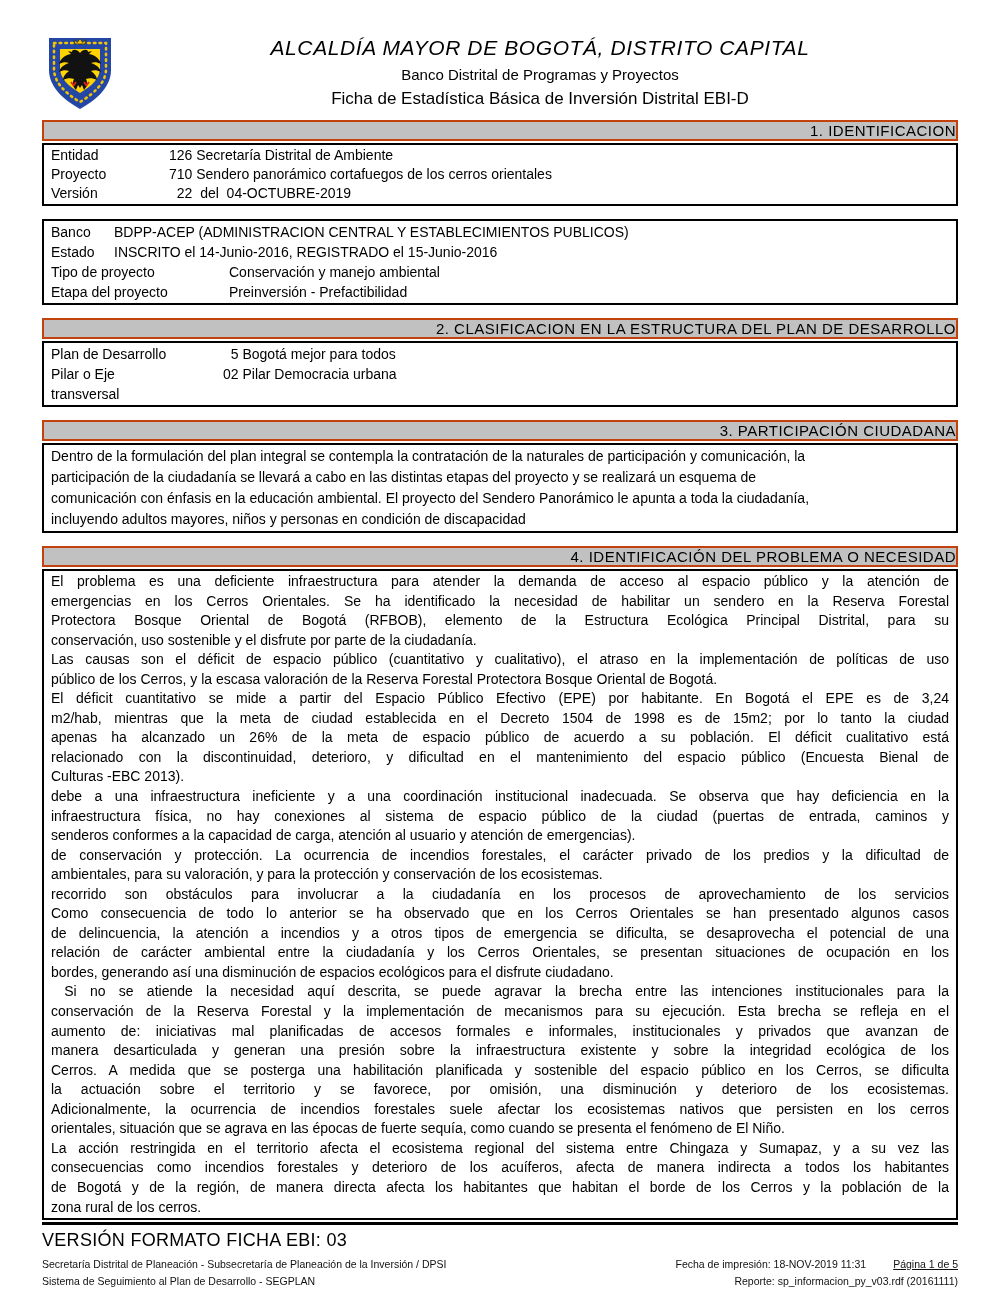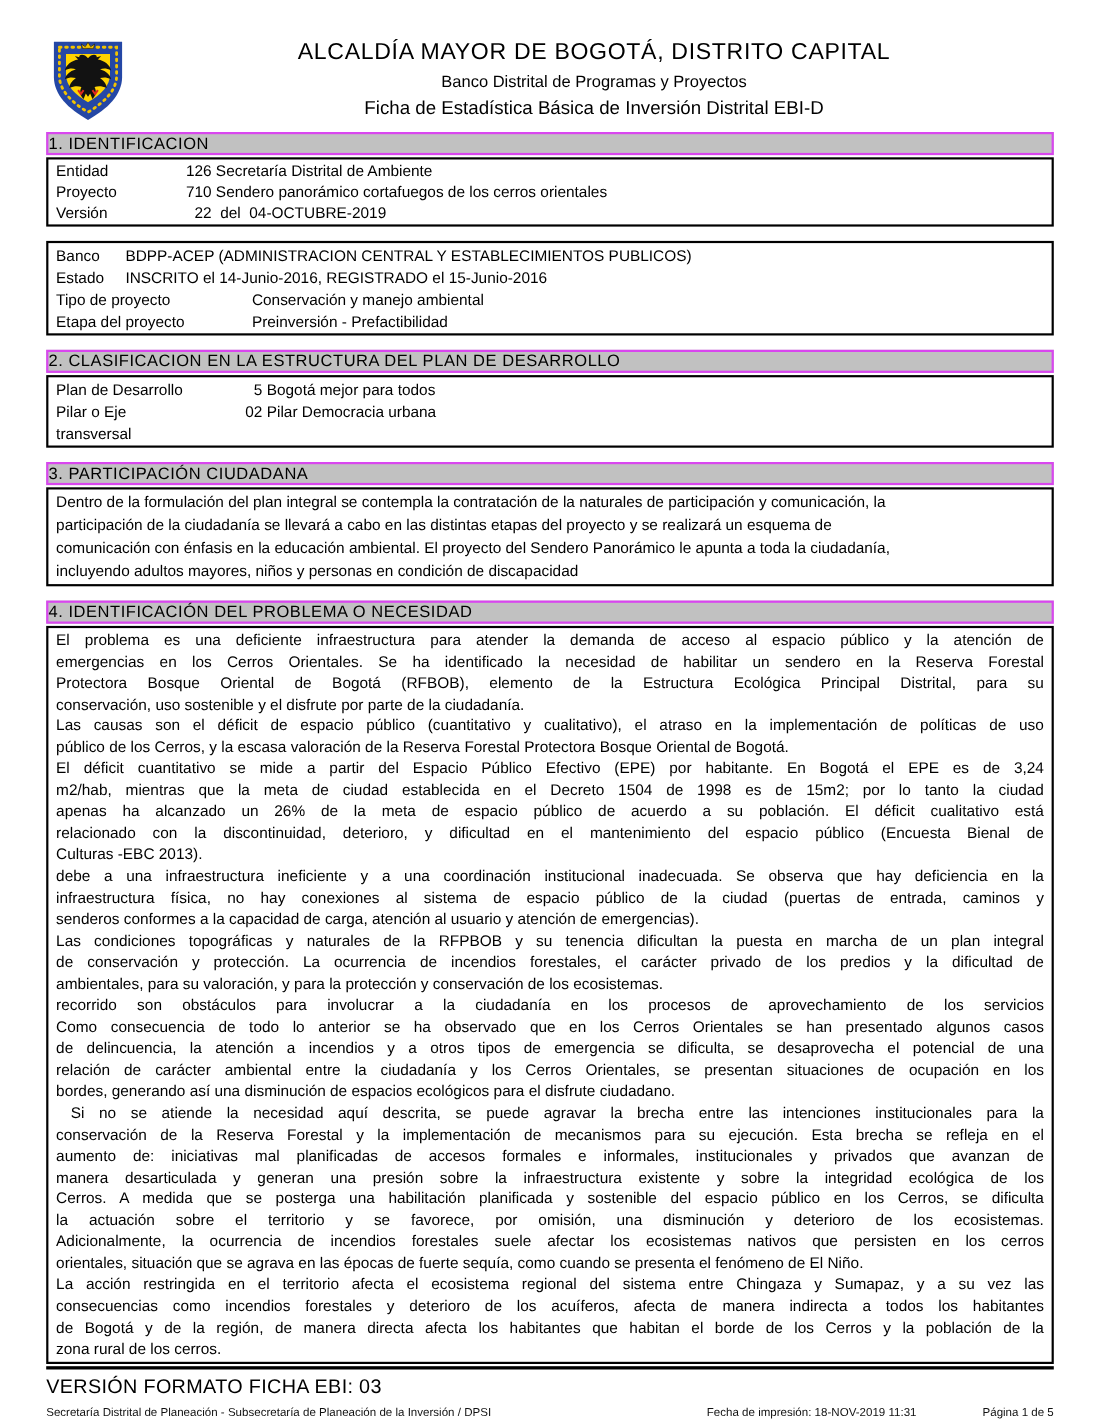--- a/index.html
+++ b/index.html
@@ -11,49 +11,49 @@
   
   .doc-header { position:relative; height:120px; }
   .logo { position:absolute; left:45px; top:32px; width:70px; height:80px; }
   .sh-blue  { fill:var(--logo-blue); }
   .sh-yellow{ fill:var(--logo-yellow); }
   .sh-black { fill:var(--logo-black); }
   .beads    { fill:none; stroke:var(--logo-gold); stroke-width:2.6; stroke-dasharray:1.5 4.2; stroke-linecap:round; }
   .crown    { fill:var(--logo-gold); stroke:var(--logo-black); stroke-width:.6; }
   .redmark  { fill:none; stroke:var(--logo-red); stroke-width:1.8; }
   .titles { position:absolute; left:140px; right:60px; top:36px; text-align:center; }
-  .title-main { font-size:21px; letter-spacing:.6px; white-space:nowrap; }
+  .title-main { font-size:21px; letter-spacing:.6px; white-space:nowrap;font-style:italic; }
   .title-sub1 { font-size:15px; margin-top:6px; }
   .title-sub2 { font-size:17px; margin-top:6px; }
   
   .content { margin:0 42px; }
   .secbar {
-    border:2px solid #d946ef; background:var(--bar-bg);
-    text-align:left; font-size:15px; letter-spacing:.5px;
+    border:2px solid #c2410c; background:var(--bar-bg);
+    text-align:right; font-size:15px; letter-spacing:.5px;
     height:17px; line-height:17px; margin-bottom:2px;
   }
   .box { border:2px solid #000; background:#fff; padding:1px 7px; margin-bottom:13px; }
   .row { display:flex; align-items:flex-start; font-size:14px; line-height:19px; }
   #box-ident-b .row { line-height:20px; }
   #box-clasif  .row { line-height:20px; }
   .lbl { flex:none; white-space:pre-line; }
   .w118 { width:118px; } .w63 { width:63px; } .w178 { width:178px; } .w172 { width:172px; }
   .val { white-space:pre; }
   .plines .line { font-size:14px; line-height:21px; }
   .jpara .pline { font-size:14px; line-height:19.55px; text-align:justify; text-align-last:justify; }
   .jpara .pline.last { text-align-last:left; }
   #box-problema { margin-bottom:0; }
   
   .footer-rule { margin:2px 42px 0; border-top:3px solid #000; }
   .doc-footer { margin:0 42px; }
   .f-version { font-size:18px; margin-top:5px; letter-spacing:.3px; }
   .f-row { display:flex; align-items:baseline; font-size:10.5px; margin-top:7px; color:#111; }
   .f-row + .f-row { margin-top:5px; }
   .f-left { flex:1; }
-  .f-pagina { margin-left:60px; }
+  .f-pagina { margin-left:27px;text-decoration:underline; }
 </style>
 </head>
 <body>
 
 <div class="page">
 
   <div class="doc-header">
     <svg class="logo" viewBox="0 0 70 80" aria-hidden="true">
       <path class="sh-blue" d="M4 6 H66 V38 C66 54 53 67 35 77 C17 67 4 54 4 38 Z"></path>
       <path class="beads" d="M9 11 H61 V37 C61 50 50 61 35 70 C20 61 9 50 9 37 Z"></path>
@@ -136,21 +136,20 @@
         <div class="pline">Las causas son el déficit de espacio público (cuantitativo y cualitativo), el atraso en la implementación de políticas de uso</div>
         <div class="pline last">público de los Cerros, y la escasa valoración de la  Reserva Forestal Protectora Bosque Oriental de Bogotá.</div>
         <div class="pline">El déficit cuantitativo se mide a partir del Espacio Público Efectivo (EPE) por habitante. En Bogotá el EPE es de 3,24</div>
         <div class="pline">m2/hab, mientras que la meta de ciudad establecida en el Decreto 1504 de 1998 es de 15m2; por lo tanto la ciudad</div>
         <div class="pline">apenas ha alcanzado un 26% de la meta de espacio público de acuerdo a su población. El déficit cualitativo está</div>
         <div class="pline">relacionado con la discontinuidad, deterioro, y dificultad en el mantenimiento del espacio público (Encuesta Bienal de</div>
         <div class="pline last">Culturas -EBC 2013).</div>
         <div class="pline">debe a una infraestructura ineficiente y a una coordinación institucional inadecuada. Se observa que hay deficiencia en la</div>
         <div class="pline">infraestructura física, no hay conexiones al sistema de espacio público de la ciudad (puertas de entrada, caminos y</div>
         <div class="pline last">senderos conformes a la capacidad de carga, atención al usuario y atención de emergencias).</div>
-        <div class="pline">Las condiciones topográficas y naturales de la RFPBOB y su tenencia dificultan la puesta en marcha de un plan integral</div>
         <div class="pline">de conservación y protección. La ocurrencia de incendios forestales, el carácter privado de los predios y la dificultad de</div>
         <div class="pline last">ambientales, para su valoración, y para la protección y conservación de los ecosistemas.</div>
         <div class="pline">recorrido son obstáculos para involucrar a la ciudadanía en los procesos de aprovechamiento de los servicios</div>
         <div class="pline">Como consecuencia de todo lo anterior se ha observado que en los Cerros Orientales se han presentado algunos casos</div>
         <div class="pline">de delincuencia, la atención a incendios y a otros tipos de emergencia se dificulta, se desaprovecha el potencial de una</div>
         <div class="pline">relación de carácter ambiental entre la ciudadanía y los Cerros Orientales, se presentan situaciones de ocupación en los</div>
         <div class="pline last">bordes, generando así una disminución de espacios ecológicos para el disfrute ciudadano.</div>
         <div class="pline">&nbsp;Si no se atiende la necesidad aquí descrita, se puede agravar la brecha entre las intenciones institucionales para la</div>
         <div class="pline">conservación de la Reserva Forestal y la implementación de mecanismos para su ejecución. Esta brecha se refleja en el</div>
         <div class="pline">aumento de: iniciativas mal planificadas de accesos formales e informales, institucionales y privados que avanzan de</div>

